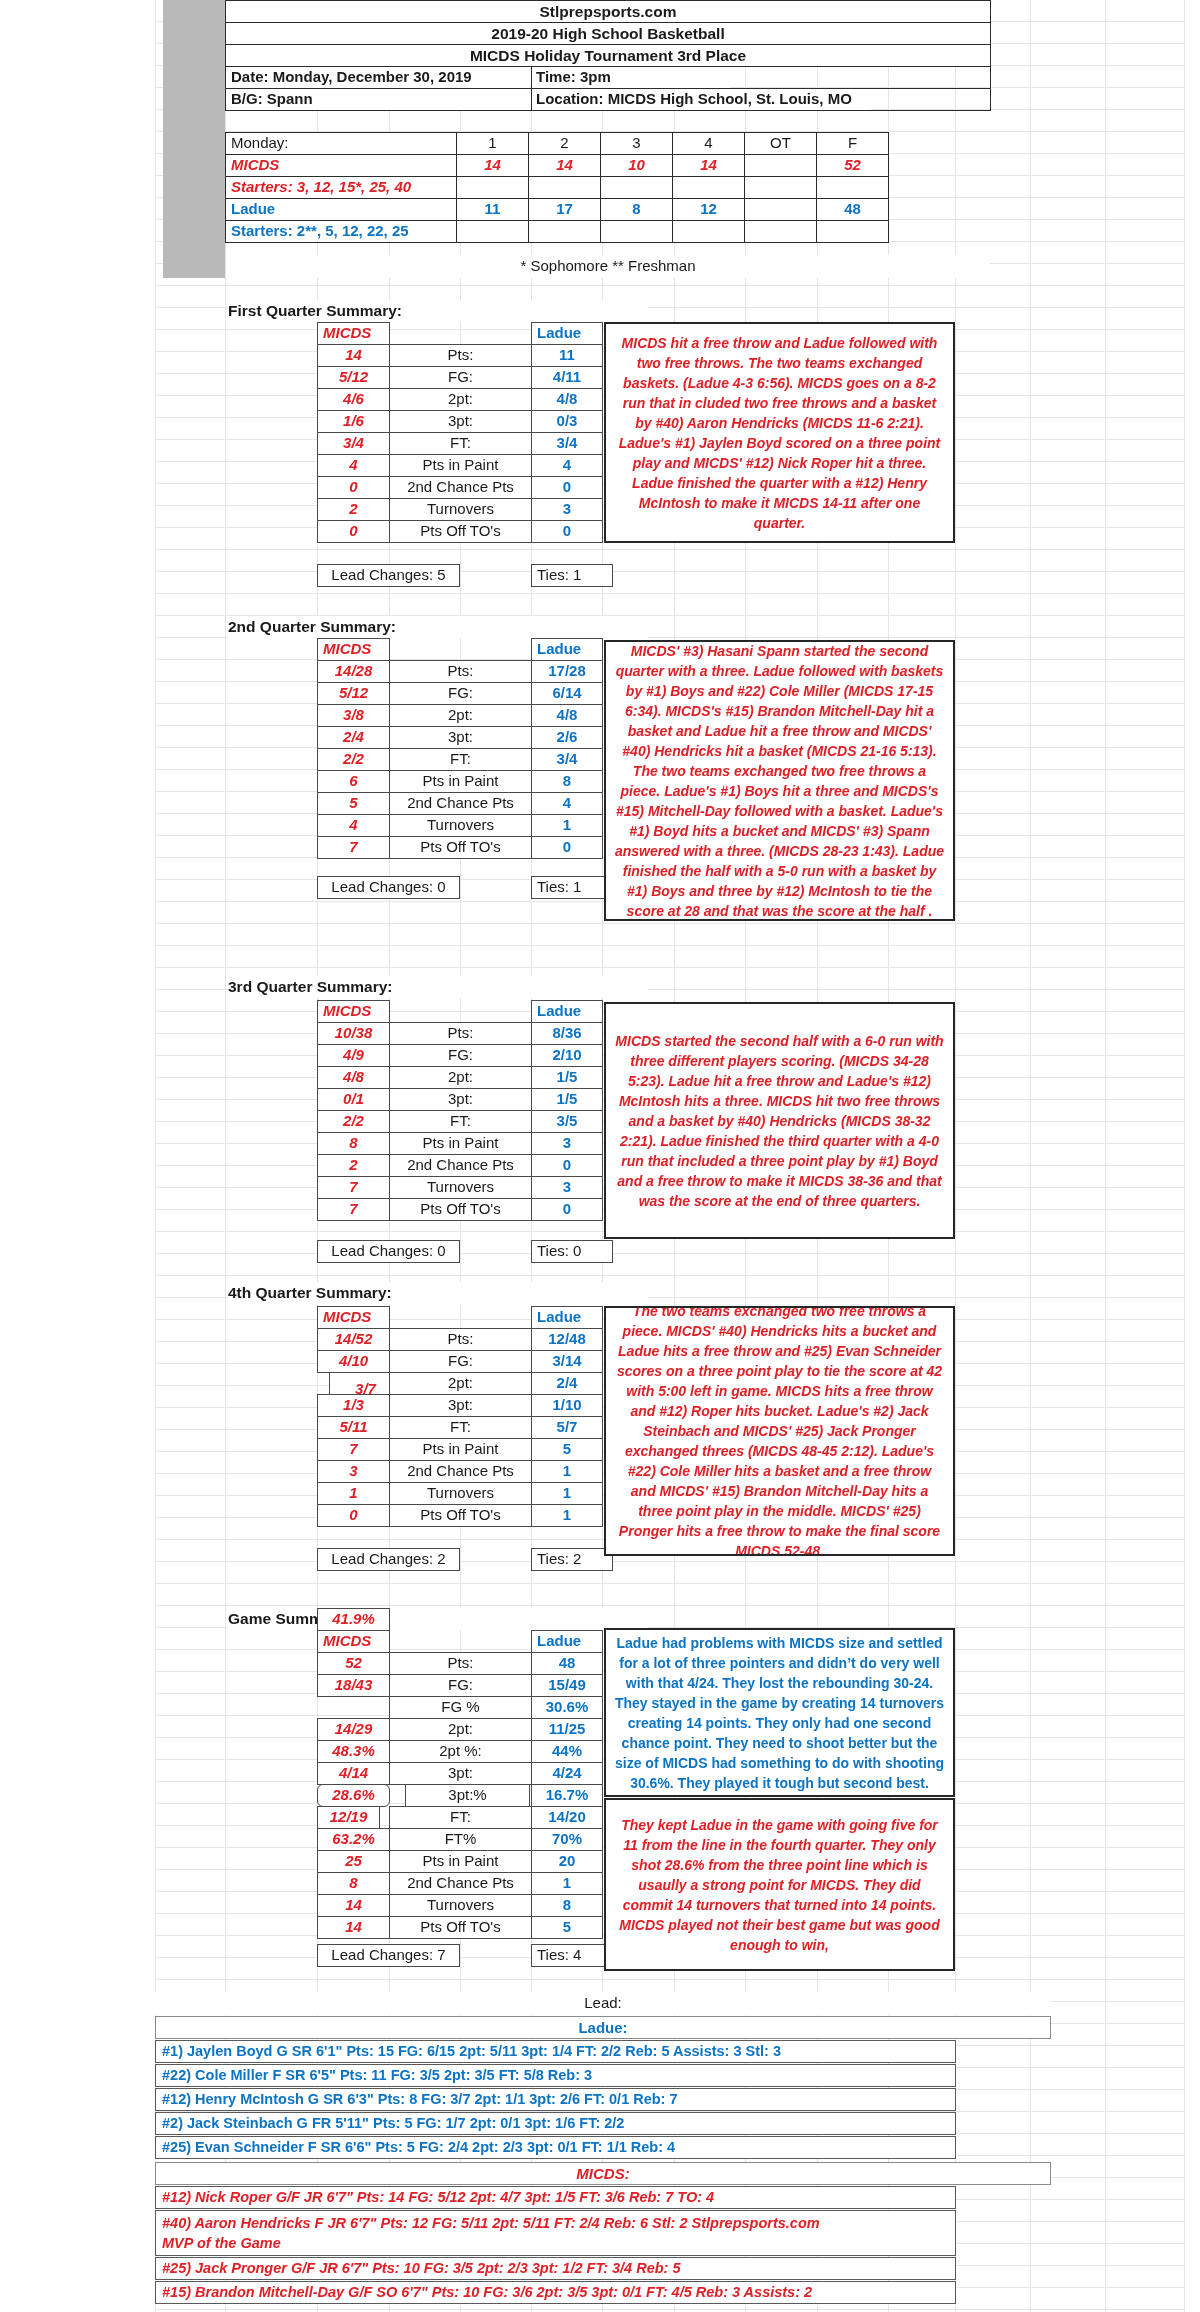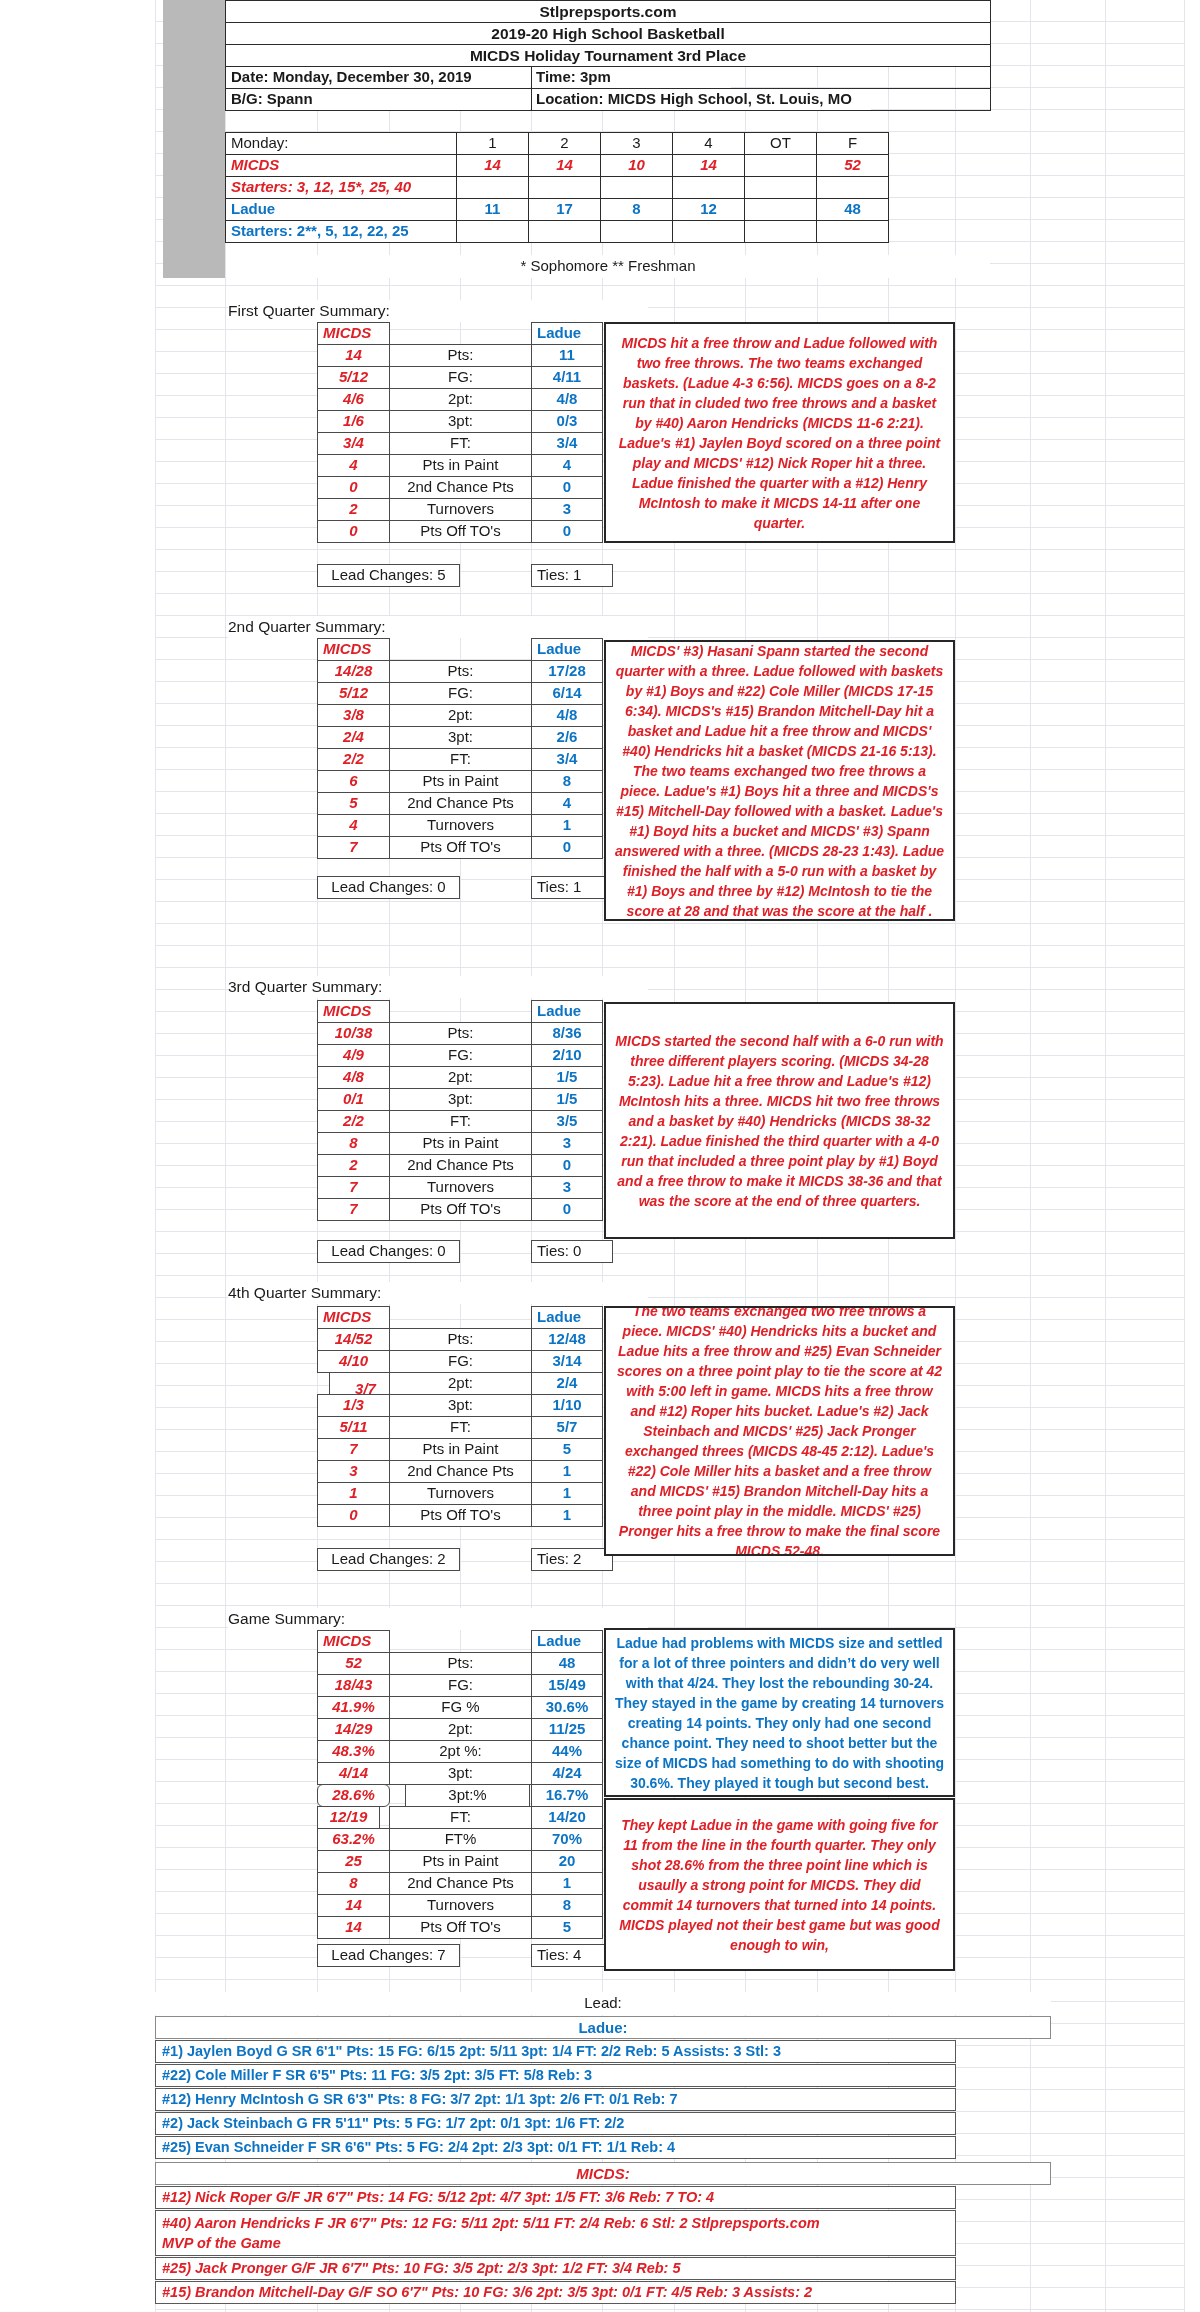--- a/index.html
+++ b/index.html
@@ -12,21 +12,21 @@
   .vline{position:absolute;top:0;width:1px;height:2312px;background:#e2e5e9;}
   .cell{position:absolute;box-sizing:border-box;background:#fff;display:flex;align-items:center;
         justify-content:center;font-size:15px;line-height:1.1;overflow:hidden;white-space:nowrap;}
   .left{justify-content:flex-start;padding-left:5px;}
   .tb{border:1px solid #4a4a4a;}
   .sb{border:1px solid #2b2b2b;}
   .bold{font-weight:700;}
   .red{color:#df2027;font-weight:700;font-style:italic;}
   .blue{color:#0d74c4;font-weight:700;}
   .hline-black{position:absolute;background:#2b2b2b;}
-  .section-label{position:absolute;box-sizing:border-box;background:#fff;font-size:15.5px;font-weight:400;
+  .section-label{position:absolute;box-sizing:border-box;background:#fff;font-size:15.5px;font-weight:700;
                  display:flex;align-items:center;height:22px;}
   .commentary{position:absolute;box-sizing:border-box;background:#fff;border:2px solid #262626;
               display:flex;align-items:center;justify-content:center;text-align:center;
               font-size:14px;line-height:20px;font-weight:700;padding:4px 8px;overflow:hidden;}
   .red-text{color:#df2027;font-style:italic;}
   .blue-text{color:#0d74c4;}
   .player-row{position:absolute;box-sizing:border-box;background:#fff;border:1.5px solid #595959;
               display:flex;align-items:center;font-size:14.5px;padding-left:6px;
               white-space:pre-line;overflow:hidden;line-height:1.4;}
   .stats-hdr{position:absolute;box-sizing:border-box;background:#fff;border:1px solid #8a8a8a;
@@ -228,21 +228,21 @@
       <div class="commentary red-text" style="left: 604px; top: 1306px; width: 351px; height: 250px;">The two teams exchanged two free throws a piece. MICDS' #40) Hendricks hits a bucket and Ladue hits a free throw and  #25) Evan Schneider scores on a three point play to tie the score at 42 with 5:00 left in game. MICDS hits a free throw and #12) Roper hits bucket. Ladue's #2) Jack Steinbach and MICDS' #25) Jack Pronger exchanged threes (MICDS 48-45 2:12). Ladue's #22) Cole Miller hits a basket and a free throw and MICDS' #15) Brandon Mitchell-Day hits a three point play in the middle. MICDS' #25) Pronger hits a free throw to make the final score MICDS 52-48.</div>
       <div class="section-label" style="left: 228px; top: 1608px; width: 420px;">Game Summary:</div>
       <div class="cell left tb red" style="left: 317px; top: 1630px; width: 73px; height: 23px;">MICDS</div>
       <div class="cell left tb blue" style="left: 531px; top: 1630px; width: 72px; height: 23px;">Ladue</div>
       <div class="cell tb red" style="left: 317px; top: 1652px; width: 73px; height: 23px;">52</div>
       <div class="cell tb" style="left: 389px; top: 1652px; width: 143px; height: 23px;">Pts:</div>
       <div class="cell tb blue" style="left: 531px; top: 1652px; width: 72px; height: 23px;">48</div>
       <div class="cell tb red" style="left: 317px; top: 1674px; width: 73px; height: 23px;">18/43</div>
       <div class="cell tb" style="left: 389px; top: 1674px; width: 143px; height: 23px;">FG:</div>
       <div class="cell tb blue" style="left: 531px; top: 1674px; width: 72px; height: 23px;">15/49</div>
-      <div class="cell tb red" style="left: 317px; top: 1696px; width: 73px; height: 23px;">41.9%</div>
+      <div class="cell tb red" style="left: 317px; top: 1608px; width: 73px; height: 23px;">41.9%</div>
       <div class="cell tb" style="left: 389px; top: 1696px; width: 143px; height: 23px;">FG %</div>
       <div class="cell tb blue" style="left: 531px; top: 1696px; width: 72px; height: 23px;">30.6%</div>
       <div class="cell tb red" style="left: 317px; top: 1718px; width: 73px; height: 23px;">14/29</div>
       <div class="cell tb" style="left: 389px; top: 1718px; width: 143px; height: 23px;">2pt:</div>
       <div class="cell tb blue" style="left: 531px; top: 1718px; width: 72px; height: 23px;">11/25</div>
       <div class="cell tb red" style="left: 317px; top: 1740px; width: 73px; height: 23px;">48.3%</div>
       <div class="cell tb" style="left: 389px; top: 1740px; width: 143px; height: 23px;">2pt %:</div>
       <div class="cell tb blue" style="left: 531px; top: 1740px; width: 72px; height: 23px;">44%</div>
       <div class="cell tb red" style="left: 317px; top: 1762px; width: 73px; height: 23px;">4/14</div>
       <div class="cell tb" style="left: 389px; top: 1762px; width: 143px; height: 23px;">3pt:</div>

